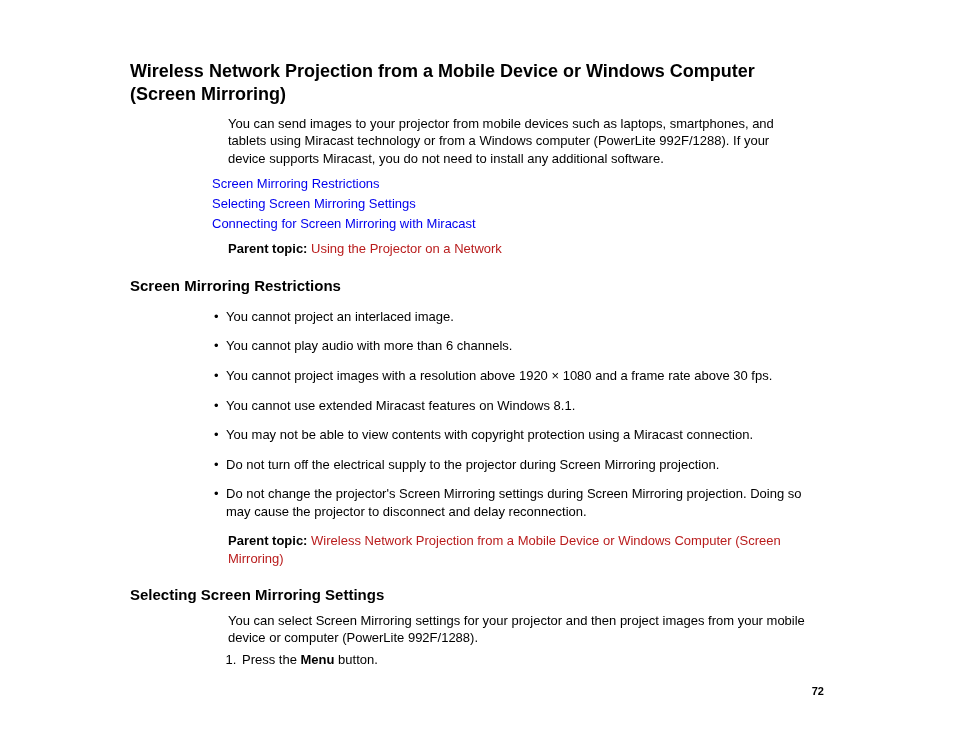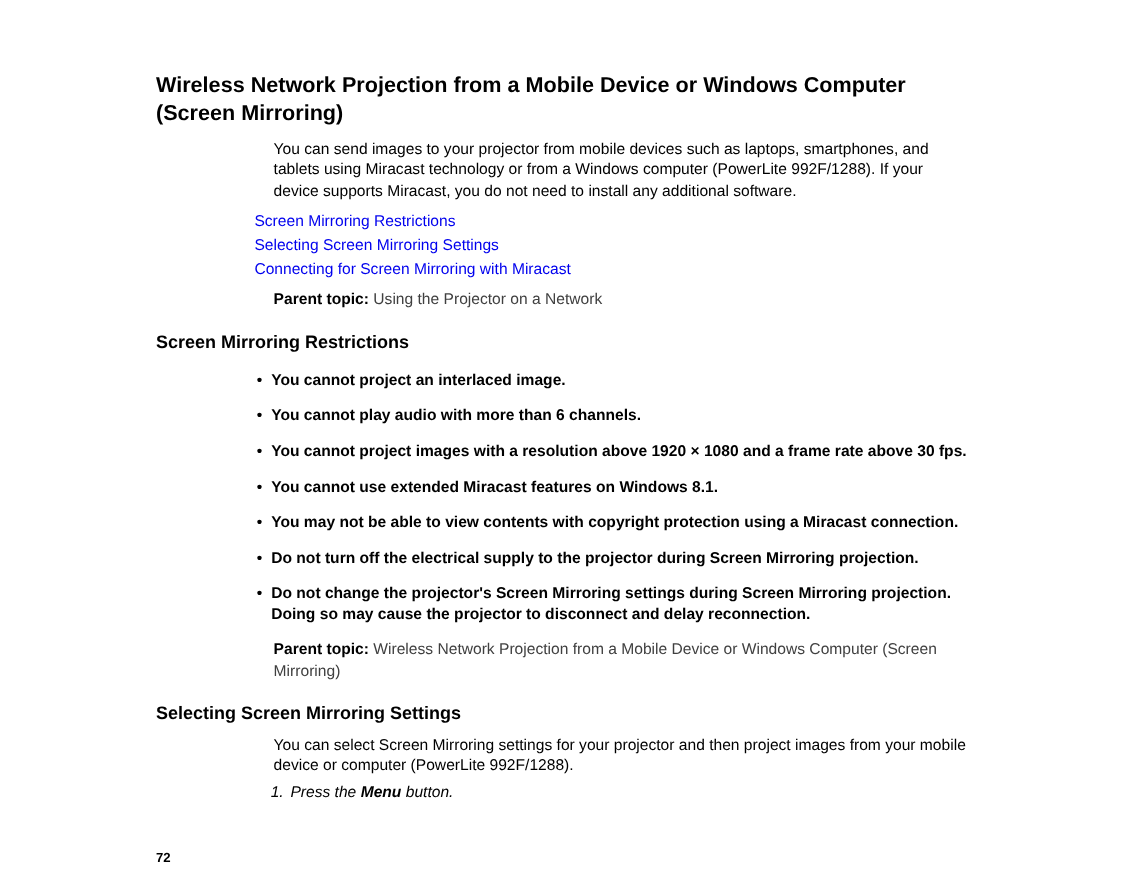--- a/index.html
+++ b/index.html
@@ -29,57 +29,55 @@
   p {
     margin: 4px 16px;
   }
   a.link {
     color: #0000EE;
     text-decoration: none;
     display: block;
     margin: 2px 0;
   }
   a.inline-link {
-    color: #404040;
+    color: #b91c1c;
     text-decoration: none;
   }
   .parent-topic {
     margin-top: 8px;
   }
   ul.bullets {
     list-style: none;
     padding: 0;
     margin: 4px 0;
   }
   ul.bullets li {
     position: relative;
     padding-left: 14px;
     margin: 12px 0;
-    font-weight: bold;
   }
   ul.bullets li::before {
     content: "•";
     position: absolute;
     left: 2px;
   }
   ol.steps {
     list-style: decimal;
     padding-left: 28px;
     margin: 4px 0;
-    font-style: italic;
   }
   ol.steps li {
     margin: 4px 0;
     padding-left: 2px;
   }
   .page-number {
-    text-align: left;
+    text-align: right;
     font-weight: bold;
     font-size: 11px;
-    margin-top: 40px;
+    margin-top: 16px;
   }
   .links-block {
     margin-top: 8px;
   }
 </style>
 </head>
 <body>
 
 <h1>Wireless Network Projection from a Mobile Device or Windows Computer (Screen Mirroring)</h1>
 

